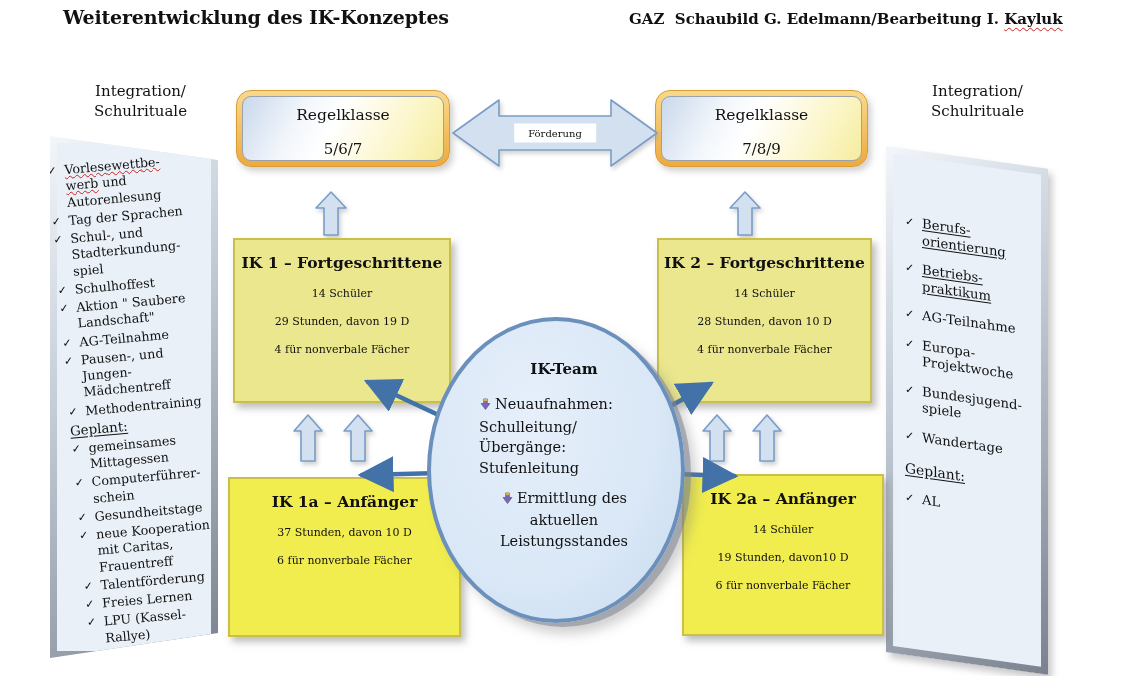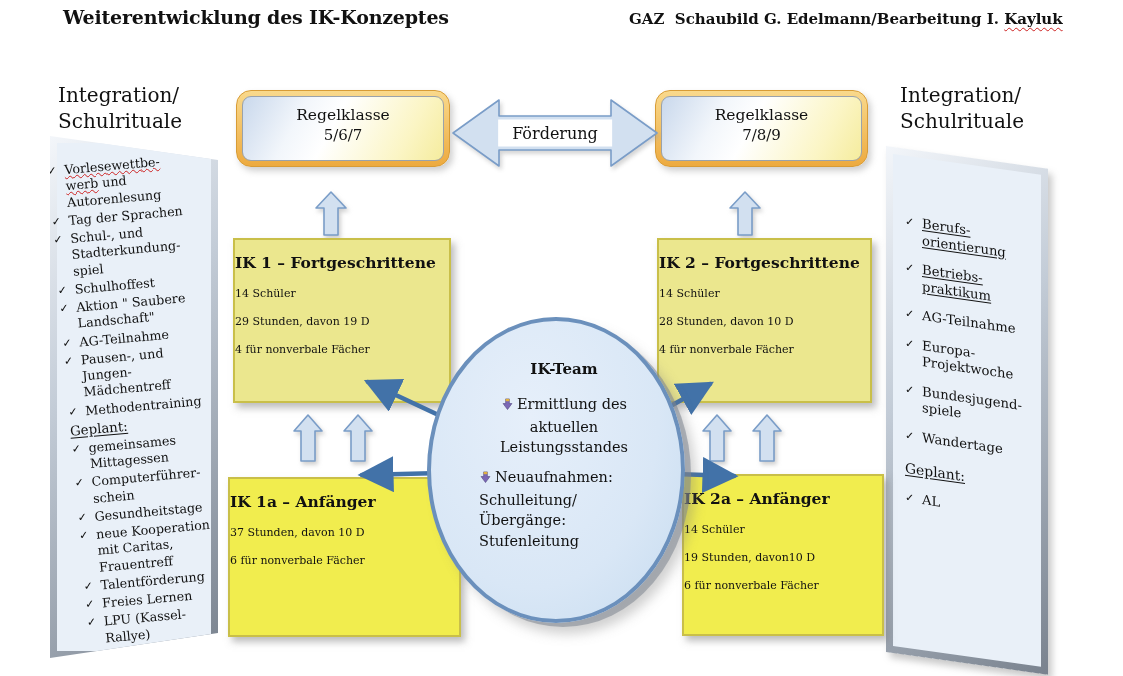--- a/index.html
+++ b/index.html
@@ -6,21 +6,21 @@
   .canvas{position:relative;width:1123px;height:676px;background:#fff;overflow:hidden;
           font-family:"DejaVu Serif", serif;color:#111;}
 
   
   .hdr-title{position:absolute;left:63px;top:6px;font-size:19px;font-weight:bold;letter-spacing:-.2px;}
   .hdr-stand{position:absolute;left:474px;top:9px;font-size:16px;font-weight:bold;}
   .hdr-credits{position:absolute;left:629px;top:10px;font-size:15px;font-weight:bold;white-space:pre;}
   .wavy-red{text-decoration:underline;text-decoration-style:wavy;text-decoration-color:var(--wavy-red);text-decoration-thickness:1px;text-underline-offset:3px;}
 
   
-  .side-heading{position:absolute;font-size:20px;text-align:left;white-space:pre-line;line-height:1.3;}
+  .side-heading{position:absolute;font-size:15px;text-align:center;white-space:pre-line;line-height:1.3;}
 
   
   .panel{position:absolute;background:linear-gradient(135deg,#f3f6fa 0%,#c3ccd7 40%,#79828e 100%);
          padding:7px;box-sizing:border-box;box-shadow:4px 5px 7px rgba(120,120,120,.4);}
   .panel-face{width:100%;height:100%;background:var(--panel-face);box-sizing:border-box;}
   .panel.left-clip{clip-path:polygon(0 0,100% 4.6%,100% 95.2%,0 100%);}
   .panel.right-skew{transform:skewY(8deg);transform-origin:top left;}
   .panel-list{box-sizing:border-box;}
   .list-left{padding:14px 4px 0 10px;transform:rotate(-5deg);transform-origin:50% 50%;font-size:12.7px;line-height:1.28;}
   .list-right{padding:58px 6px 0 12px;font-size:13.2px;line-height:1.25;}
@@ -32,34 +32,34 @@
   .p-item.label{font-size:1.05em;}
   .p-item.gap-top{margin-top:16px;}
   .wavy{text-decoration:underline;text-decoration-style:wavy;text-decoration-color:var(--wavy-red);text-decoration-thickness:1px;}
 
   
   .regel{position:absolute;border-radius:15px;background:linear-gradient(180deg,#f9d98c,#edaa3f);
          border:1px solid #d89c36;padding:5px;box-sizing:border-box;box-shadow:3px 4px 6px rgba(150,150,150,.45);}
   .regel-inner{width:100%;height:100%;box-sizing:border-box;border-radius:9px;border:1px solid #9aa2ab;
          background:linear-gradient(118deg,#c9d8ec 0%,#f2f6fb 28%,#ffffff 45%,#fbf5c4 80%,#f5ec9e 100%);
          text-align:center;padding-top:9px;}
-  .regel-title{font-size:15.5px;margin-bottom:2px;}
+  .regel-title{font-size:15.5px;margin-bottom:16px;}
   .regel-grades{font-size:15px;}
 
   
   .foerd{position:absolute;}
   .foerd svg{position:absolute;left:0;top:0;filter:drop-shadow(2px 3px 2px rgba(160,160,160,.45));}
   .foerd-label{position:absolute;left:50%;top:50%;transform:translate(-50%,-50%);
-               background:#fff;padding:4px 14px;font-size:16px;}
+               background:#fff;padding:4px 14px;font-size:10px;}
 
   
   .uparrow{position:absolute;filter:drop-shadow(2px 3px 2px rgba(160,160,160,.5));}
 
   
-  .ik-box{position:absolute;box-sizing:border-box;padding-top:13px;
+  .ik-box{position:absolute;box-sizing:border-box;text-align:center;padding-top:13px;
           border:2px solid var(--box-border-olive);box-shadow:4px 5px 7px rgba(125,125,125,.5);z-index:4;}
   .ik-pale{background:var(--box-yellow-pale);}
   .ik-bright{background:var(--box-yellow-bright);}
   .ik-title{font-weight:bold;font-size:15.5px;margin-bottom:15px;}
   .ik-line{font-size:11px;margin-bottom:15px;}
 
   
   .connectors{position:absolute;left:0;top:0;z-index:6;pointer-events:none;}
   .circle{position:absolute;left:427px;top:317px;width:258px;height:306px;border-radius:50%;
           background:radial-gradient(ellipse at 40% 32%,#e6effa 0%,var(--circle-fill) 60%,#c6dbef 100%);
@@ -270,33 +270,33 @@
       <line x1="556" y1="470" x2="368" y2="382" marker-end="url(#ah)"></line>
       <line x1="556" y1="470" x2="710" y2="384" marker-end="url(#ah)"></line>
       <line x1="556" y1="470" x2="362" y2="475" marker-end="url(#ah)"></line>
       <line x1="556" y1="470" x2="734" y2="476" marker-end="url(#ah)"></line>
     </g>
   </svg>
 
   <div class="circle">
     <div class="circle-inner">
       <div class="circle-title">IK-Team</div>
-      <div class="c-bullet b1">
-        <span class="bicon"><svg width="13" height="14" viewBox="0 0 14 14">
-              <path d="M7 13 L2.2 6.5 L5 6.5 L5 1.5 L9 1.5 L9 6.5 L11.8 6.5 Z" fill="#7b68b5" stroke="#4a3f7a" stroke-width="0.6"></path>
-              <path d="M5 1.5 L9 1.5 L9 4 L5 4 Z" fill="#e0b13f"></path>
-            </svg></span><span class="bt">Ermittlung des
-aktuellen
-Leistungsstandes</span>
-      </div>
       <div class="c-bullet b2">
         <span class="bicon"><svg width="13" height="14" viewBox="0 0 14 14">
               <path d="M7 13 L2.2 6.5 L5 6.5 L5 1.5 L9 1.5 L9 6.5 L11.8 6.5 Z" fill="#7b68b5" stroke="#4a3f7a" stroke-width="0.6"></path>
               <path d="M5 1.5 L9 1.5 L9 4 L5 4 Z" fill="#e0b13f"></path>
             </svg></span><span class="bt">Neuaufnahmen:
 Schulleitung/
 Übergänge:
 Stufenleitung</span>
       </div>
+      <div class="c-bullet b1">
+        <span class="bicon"><svg width="13" height="14" viewBox="0 0 14 14">
+              <path d="M7 13 L2.2 6.5 L5 6.5 L5 1.5 L9 1.5 L9 6.5 L11.8 6.5 Z" fill="#7b68b5" stroke="#4a3f7a" stroke-width="0.6"></path>
+              <path d="M5 1.5 L9 1.5 L9 4 L5 4 Z" fill="#e0b13f"></path>
+            </svg></span><span class="bt">Ermittlung des
+aktuellen
+Leistungsstandes</span>
+      </div>
     </div>
   </div>
 
 </div>
 
 </body></html>

